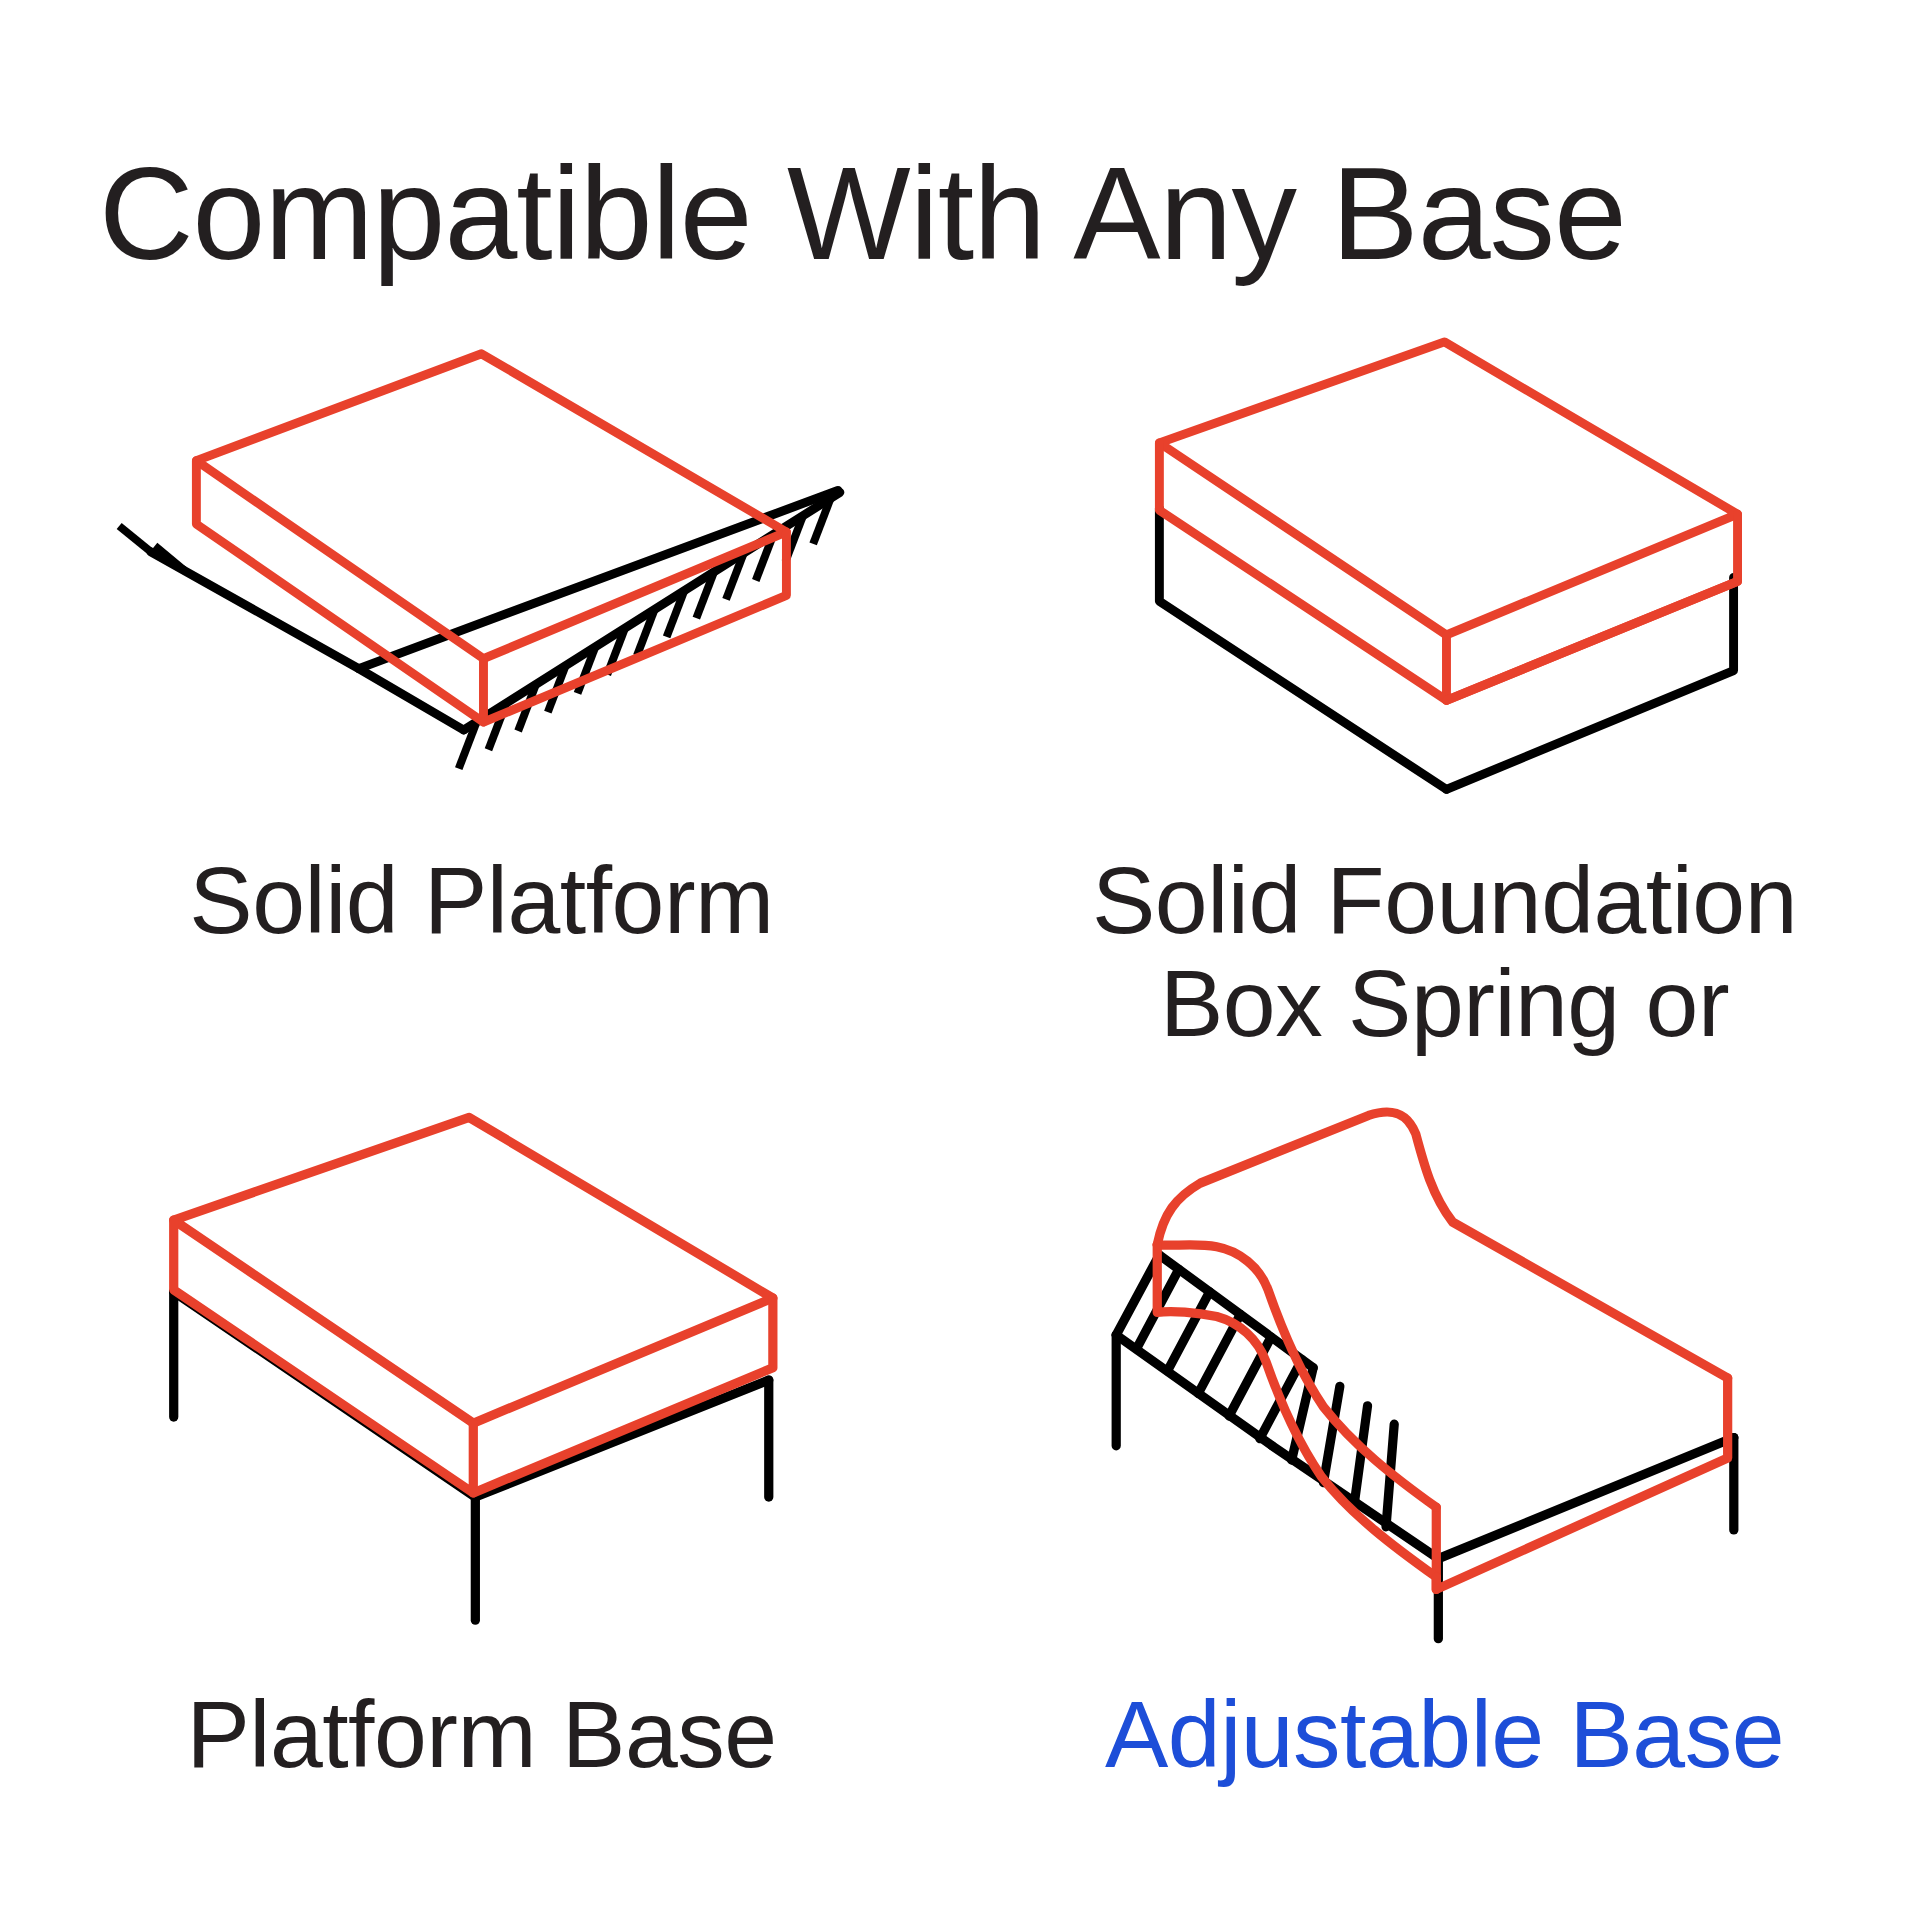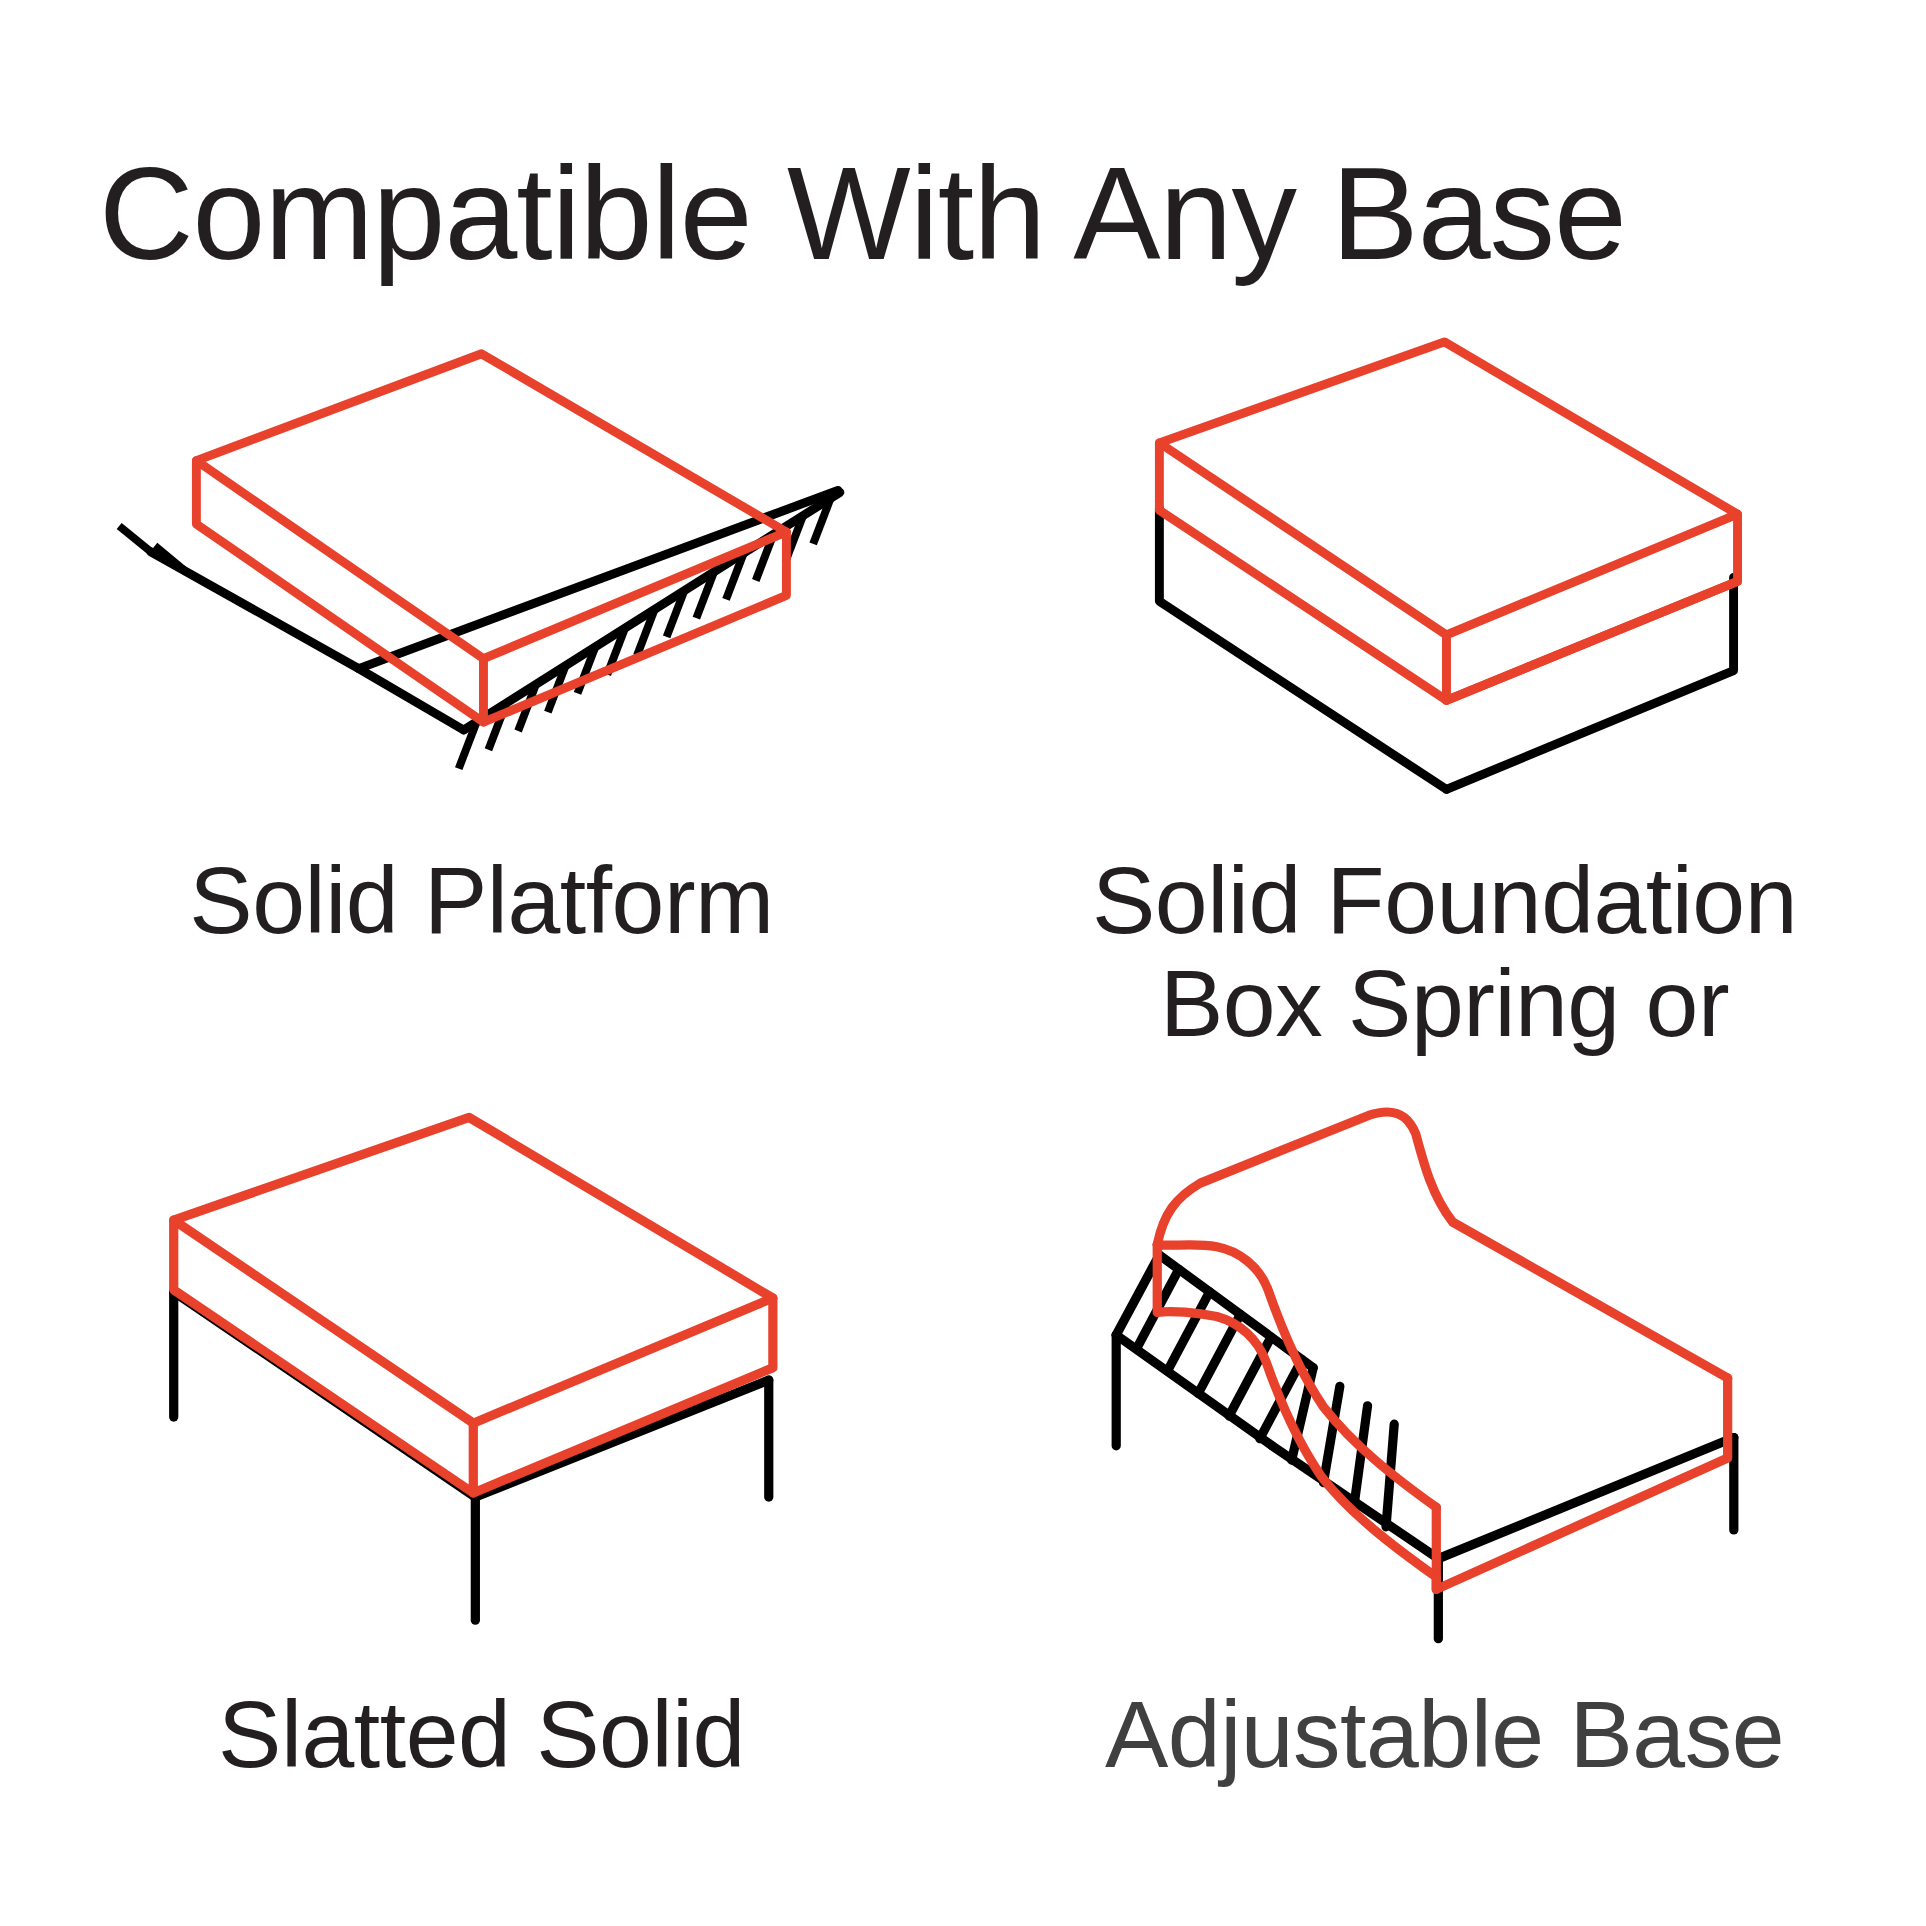--- a/index.html
+++ b/index.html
@@ -198,21 +198,21 @@
 
           <path class="mattress-stroke" stroke="#E8412C" d="M 80 118 L 368 18 L 664 194 L 372 316 Z"></path>
 
           <path class="mattress-stroke" stroke="#E8412C" d="M 80 118 L 80 186 L 372 384 L 372 316"></path>
 
           <path class="mattress-stroke" stroke="#E8412C" d="M 372 384 L 664 262 L 664 194"></path>
         </g>
       </svg>
 
       <div class="cell-caption" style="color: rgb(35, 31, 32);">
-        <span class="cap-line">Slatted Solid</span>
+        <span class="cap-line">Platform Base</span>
       </div>
     </div>
 
     <div class="cell cell-d">
       <svg class="figure" viewBox="0 0 760 540" preserveAspectRatio="xMidYMid meet">
 
         <g>
 
           <path class="base-stroke" stroke="#000000" d="M 102 152 L 252 262"></path>
 
@@ -265,20 +265,20 @@
                    L 100 208
                    C 114 206 138 208 158 212
                    C 180 218 198 234 206 256
                    C 220 296 238 336 260 368
                    C 290 406 330 436 372 466"></path>
 
           <path class="mattress-stroke" stroke="#E8412C" d="M 372 478 L 372 466"></path>
         </g>
       </svg>
 
-      <div class="cell-caption" style="color: #404040;">
+      <div class="cell-caption" style="color: #1d4ed8;">
         <span class="cap-line">Adjustable Base</span>
       </div>
     </div>
 
   </div>
 </div>
 
 
 </body></html>

